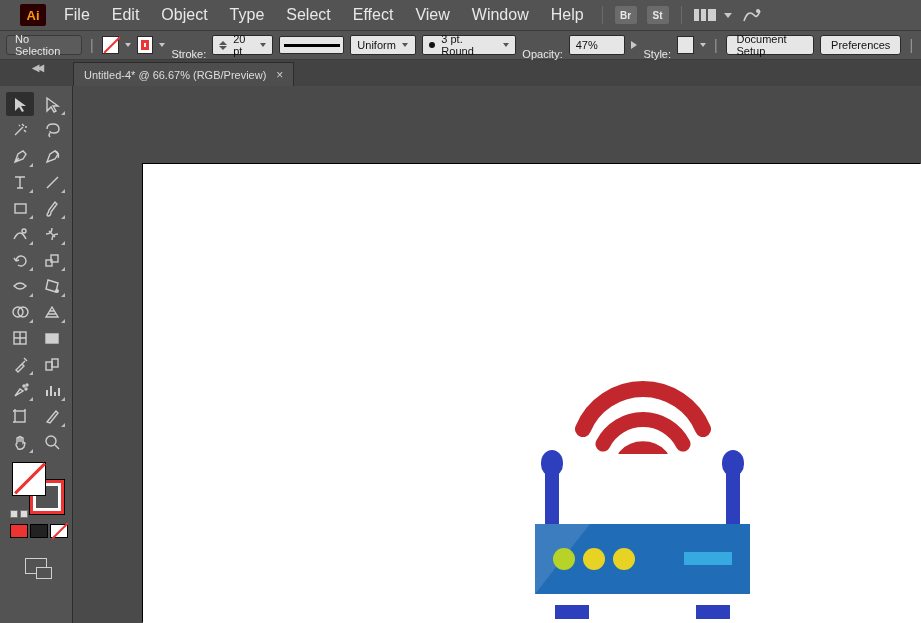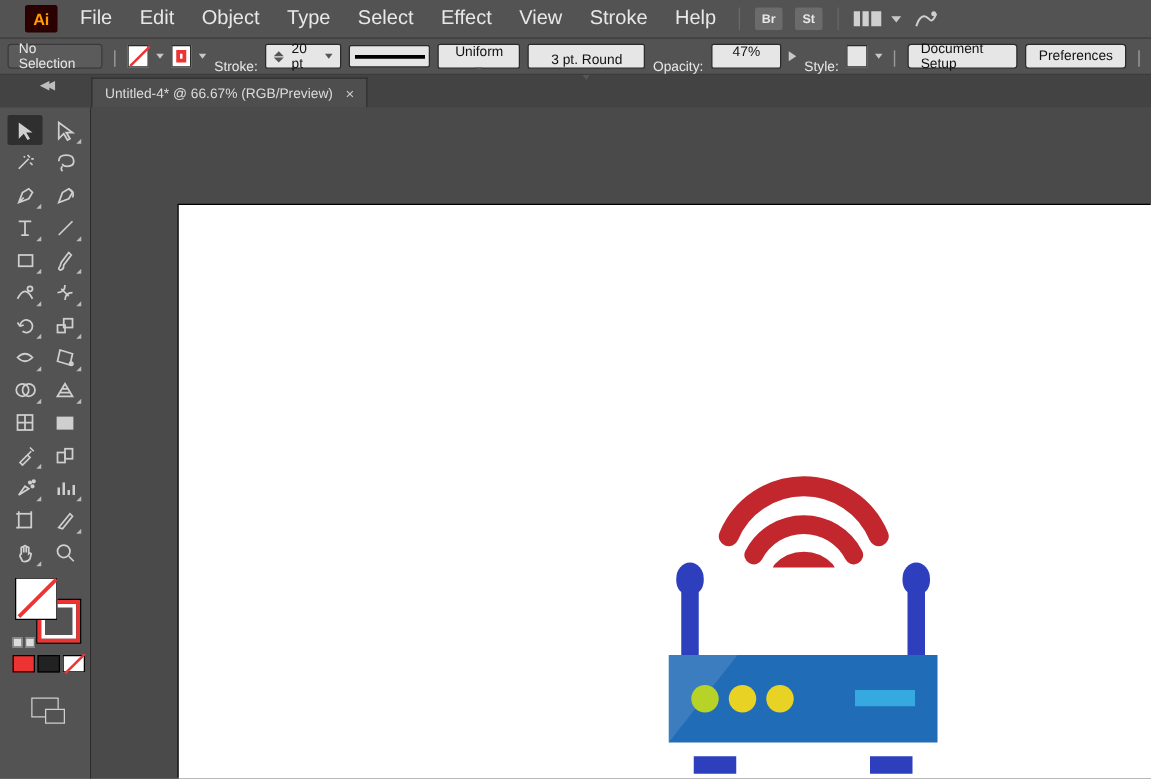--- a/index.html
+++ b/index.html
@@ -27,21 +27,21 @@
   .swatch.stroke-sw{ background:#fff;}
   .swatch.stroke-sw .inner{ position:absolute; inset:3px; border:3px solid #e33; background:#fff;}
   .mini-caret{width:0;height:0;border-left:3px solid transparent;border-right:3px solid transparent;border-top:4px solid #c8c8c8;}
   .stroke-field{ background:#e6e6e6; border:1px solid #2a2a2a; border-radius:2px; padding:1px 6px; color:#111; display:flex; align-items:center; gap:6px; height:20px;}
   .spin{display:flex;flex-direction:column;gap:1px;}
   .spin i{width:0;height:0;border-left:4px solid transparent;border-right:4px solid transparent;}
   .spin .up{border-bottom:4px solid #555;}
   .spin .dn{border-top:4px solid #555;}
   .profile-line{ width:70px; height:18px; background:#e6e6e6; border:1px solid #2a2a2a; border-radius:2px; display:flex; align-items:center; justify-content:center;}
   .profile-line .ln{width:56px;height:3px;background:#000;}
-  .wide-combo{ background:#e6e6e6; border:1px solid #2a2a2a; border-radius:2px; height:20px; display:flex; align-items:center; padding:0 6px; color:#111; gap:6px;flex-direction:column;}
+  .wide-combo{ background:#e6e6e6; border:1px solid #2a2a2a; border-radius:2px; height:20px; display:flex; align-items:center; padding:0 6px; color:#111; gap:6px;}
   .dot{width:6px;height:6px;border-radius:50%;background:#111;}
   .caret-arrow{width:0;height:0;border-top:4px solid transparent;border-bottom:4px solid transparent;border-left:6px solid #c8c8c8;}
   .style-sw{ width:18px;height:18px;background:#e6e6e6;border:1px solid #2a2a2a;}
   .right-btns{ margin-left:auto; display:flex; gap:6px; align-items:center;}
   .text-btn{ background:#e6e6e6; color:#111; border:1px solid #2a2a2a; border-radius:3px; padding:2px 10px; height:20px; font-size:11px; display:flex; align-items:center;}
   .pipe{ color:#999; font-size:14px; padding:0 2px;}
 
   
   .tabstrip-wrap{ height:26px; background:#434343; display:flex;}
   .tabstrip-left{ width:73px; background:#434343; display:flex; align-items:flex-start; justify-content:center; padding-top:2px;}
@@ -99,21 +99,21 @@
 
 <div class="menubar">
   <div class="ai-logo">Ai</div>
   <div class="menu-item">File</div>
   <div class="menu-item">Edit</div>
   <div class="menu-item">Object</div>
   <div class="menu-item">Type</div>
   <div class="menu-item">Select</div>
   <div class="menu-item">Effect</div>
   <div class="menu-item">View</div>
-  <div class="menu-item">Stroke</div>
+  <div class="menu-item">Window</div>
   <div class="menu-item">Help</div>
   <span class="menu-sep"></span>
   <div class="br-badge">Br</div>
   <div class="st-badge">St</div>
   <span class="menu-sep"></span>
   <div class="arrange-icon">
     <span class="arr-a"></span>
       <span class="arr-b"></span>
       <span class="arr-c"></span>
   </div>

